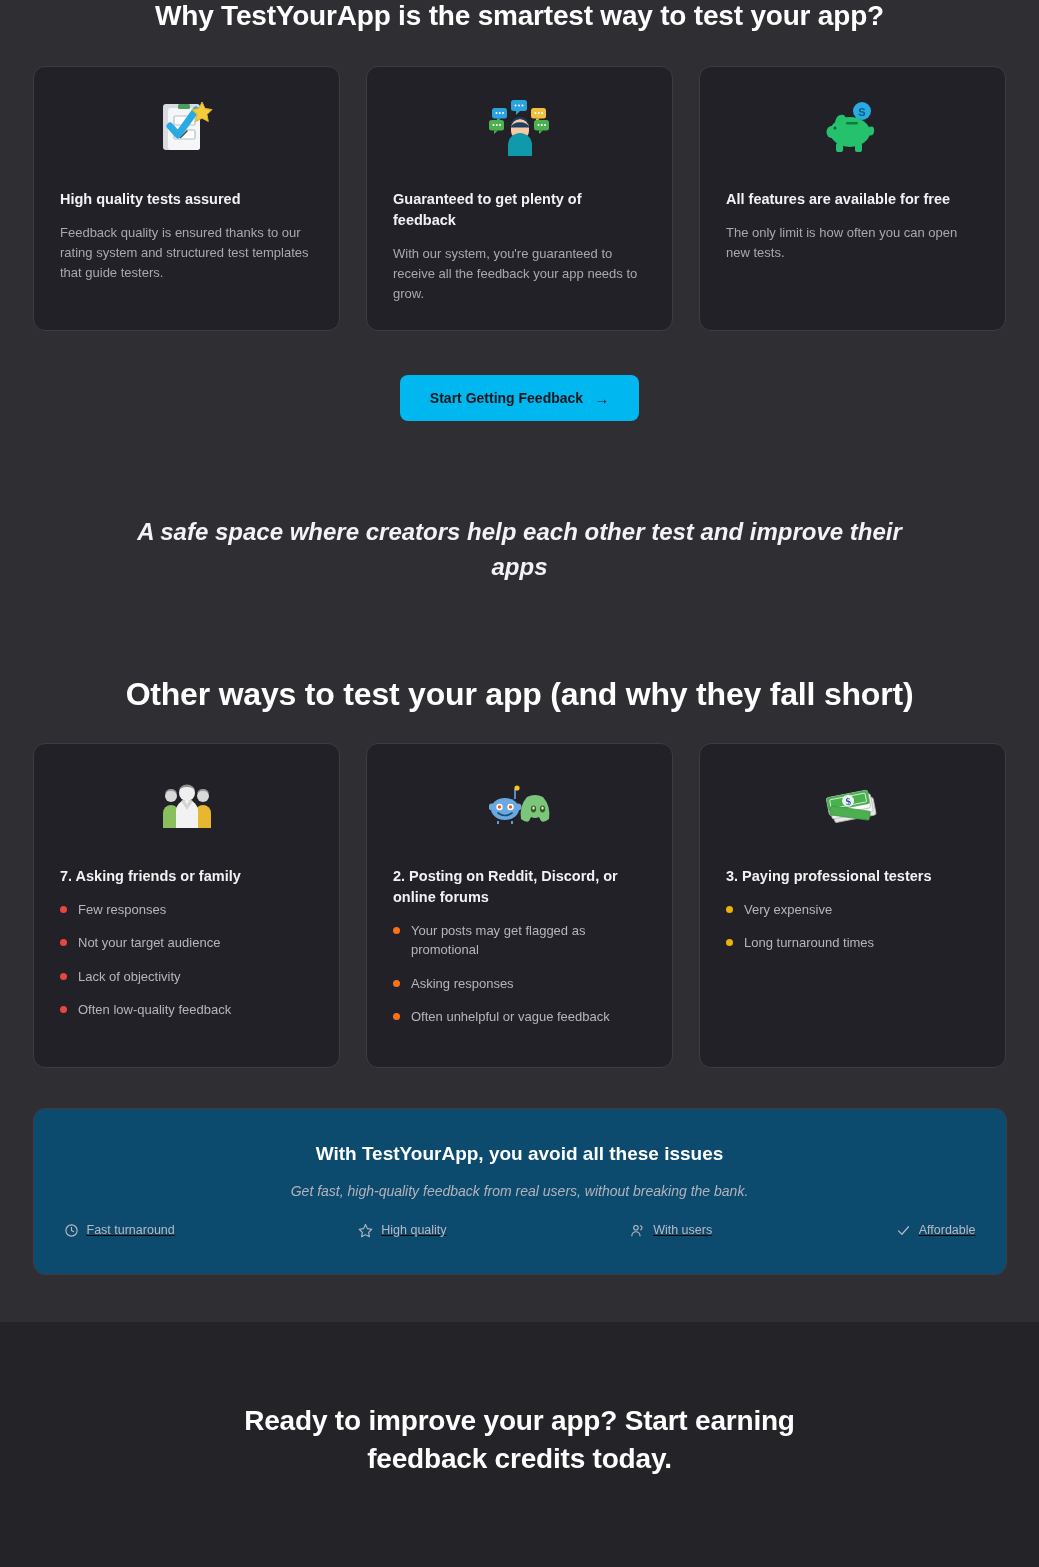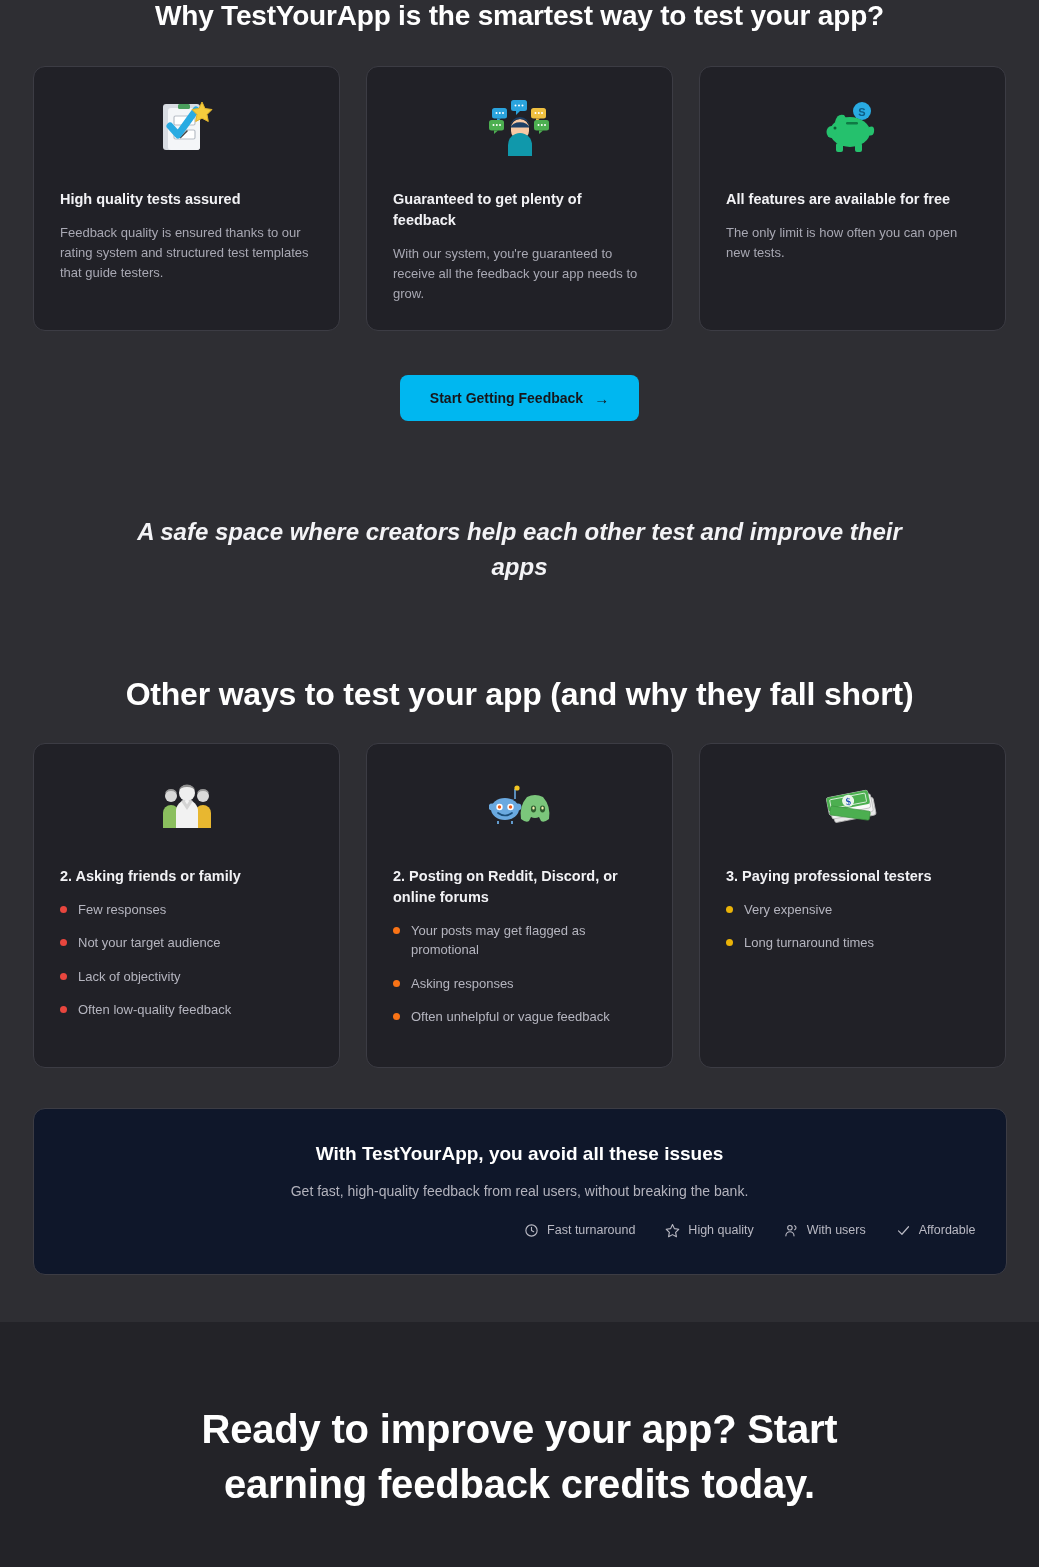--- a/index.html
+++ b/index.html
@@ -131,60 +131,62 @@
     width: 7px; height: 7px;
     border-radius: 50%;
     flex: 0 0 7px;
     margin-top: 6px;
   }
 
   
   .summary {
     width: 974px;
     margin: 40px auto 0 auto;
-    background: #0f172a;
+    background: #0c4a6e;
     border: 1px solid #3c3c44;
     border-radius: 12px;
     padding: 34px 30px 36px 30px;
     text-align: center;
   }
   .summary-title {
     font-size: 19px;
     font-weight: 700;
     color: #ffffff;
     margin-bottom: 18px;
   }
   .summary-sub {
     font-size: 14px;
     color: #b3b3bd;
     margin-bottom: 24px;
+    font-style: italic;
   }
   .feature-row {
     display: flex;
-    justify-content: flex-end;
+    justify-content: space-between;
     gap: 30px;
+    text-decoration: underline;
   }
   .feature {
     display: flex;
     align-items: center;
     gap: 8px;
     font-size: 12.5px;
     color: #b9b9c3;
   }
   .feature svg { display:block; flex: 0 0 auto; }
 
   
   .section-bottom {
     background: #232328;
     margin-top: 46px;
     padding: 80px 0 95px 0;
     text-align: center;
   }
   .bottom-title {
-    font-size: 40px;
+    font-size: 28px;
     font-weight: 700;
     color: #ffffff;
     line-height: 1.38;
     letter-spacing: -0.2px;
     padding: 0 200px;
   }
 </style>
 </head>
 <body>
 
@@ -295,21 +297,21 @@
             <path d="M2 46 v-15 a8 8 0 0 1 16 0 v15 z" fill="#8bbf5e"></path>
             <circle cx="42" cy="14" r="6" fill="#d9d9d9"></circle>
             <path d="M42 7 a6 5 0 0 1 6 5 a6 3 0 0 0 -12 0 a6 5 0 0 1 6 -5z" fill="#9a9a9a"></path>
             <path d="M34 46 v-15 a8 8 0 0 1 16 0 v15 z" fill="#e8b730"></path>
             <circle cx="26" cy="11" r="8" fill="#efefef"></circle>
             <path d="M26 2.5 a8 6.5 0 0 1 8 6.5 a8 4 0 0 0 -16 0 a8 6.5 0 0 1 8 -6.5z" fill="#8f8f8f"></path>
             <path d="M15 46 v-17 a11 11 0 0 1 22 0 v17 z" fill="#f2f2f2"></path>
             <path d="M20 19 l6 9 l6 -9 l-3 -1.5 l-3 5 l-3 -5 z" fill="#d4d4d4"></path>
           </svg>
         </div>
-        <div class="card-title">2. Asking friends or family</div>
+        <div class="card-title">7. Asking friends or family</div>
         <ul class="bullet-list">
           <li class="bullet-item">
             <span class="bullet-dot" style="background:#e8463e"></span>
             <span>Few responses</span>
           </li>
           <li class="bullet-item">
             <span class="bullet-dot" style="background:#e8463e"></span>
             <span>Not your target audience</span>
           </li>
           <li class="bullet-item">

